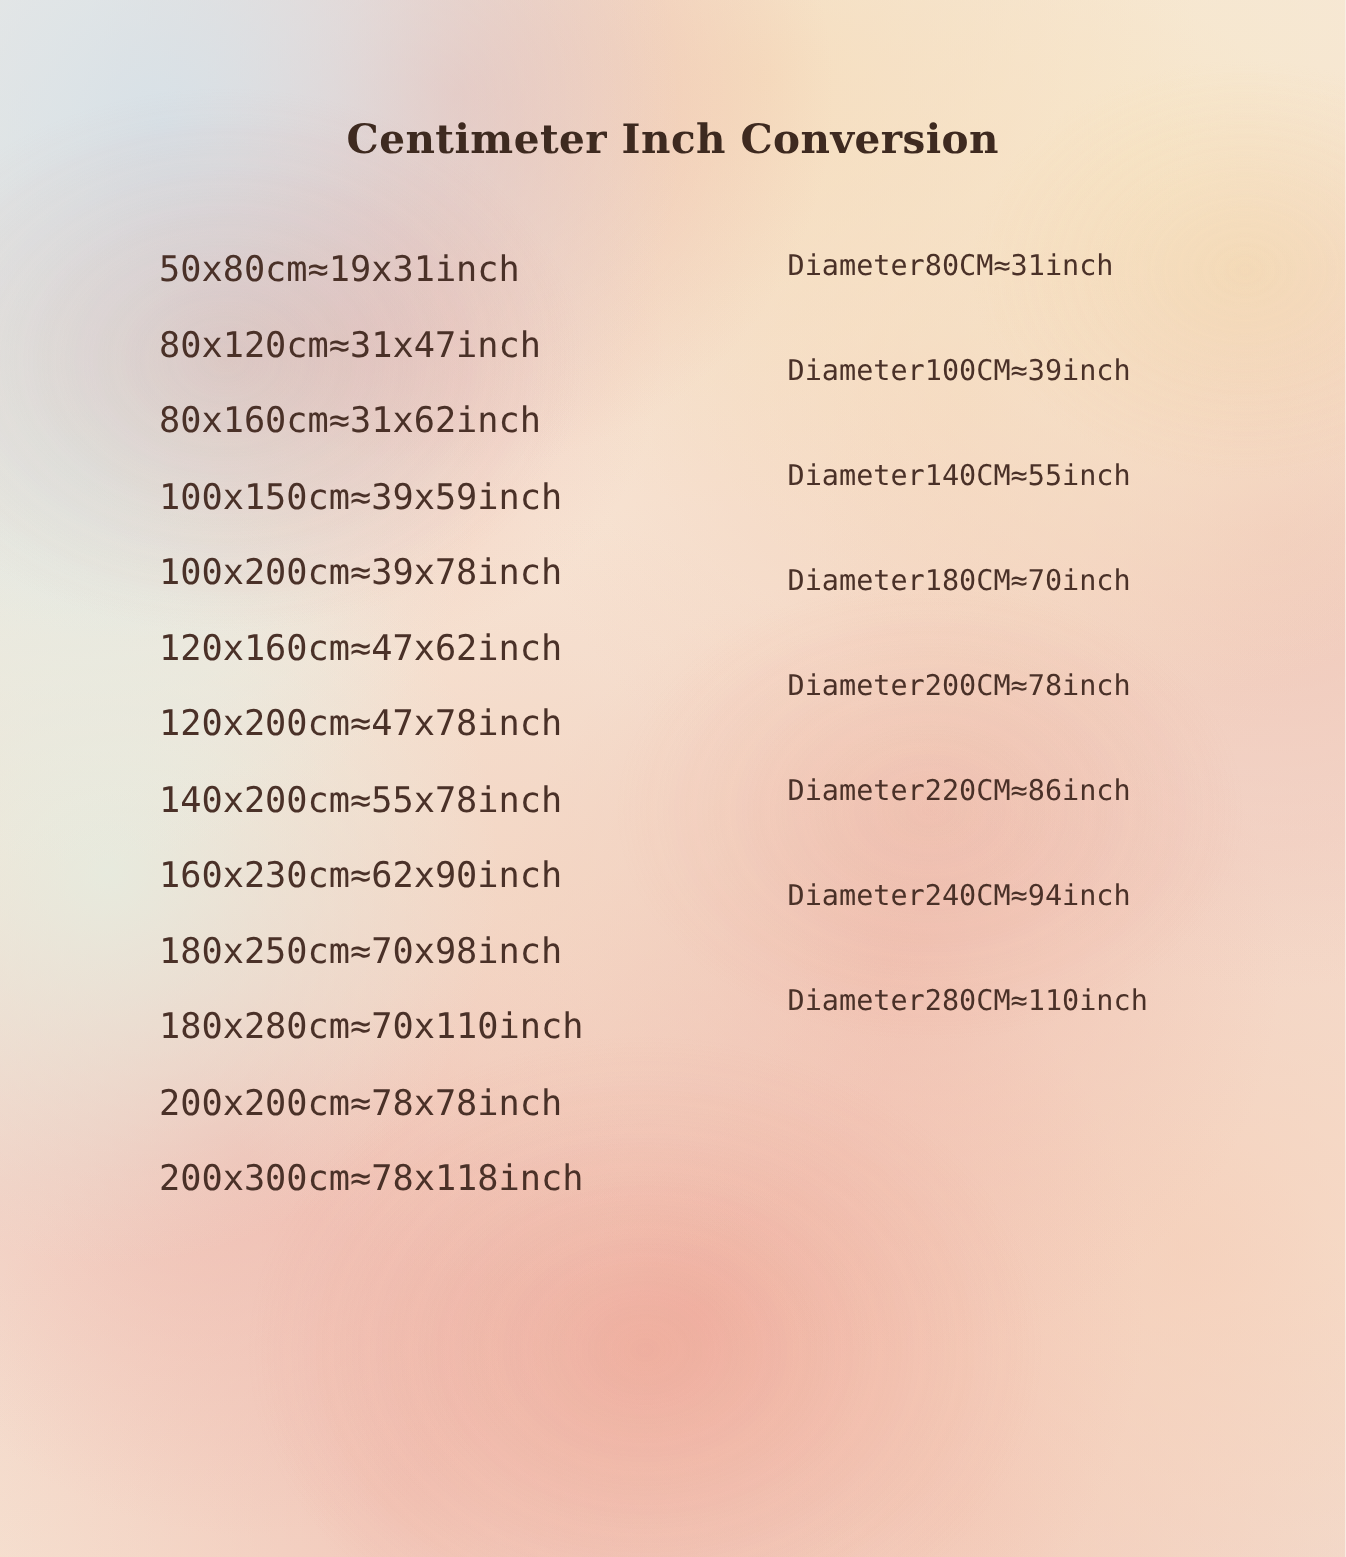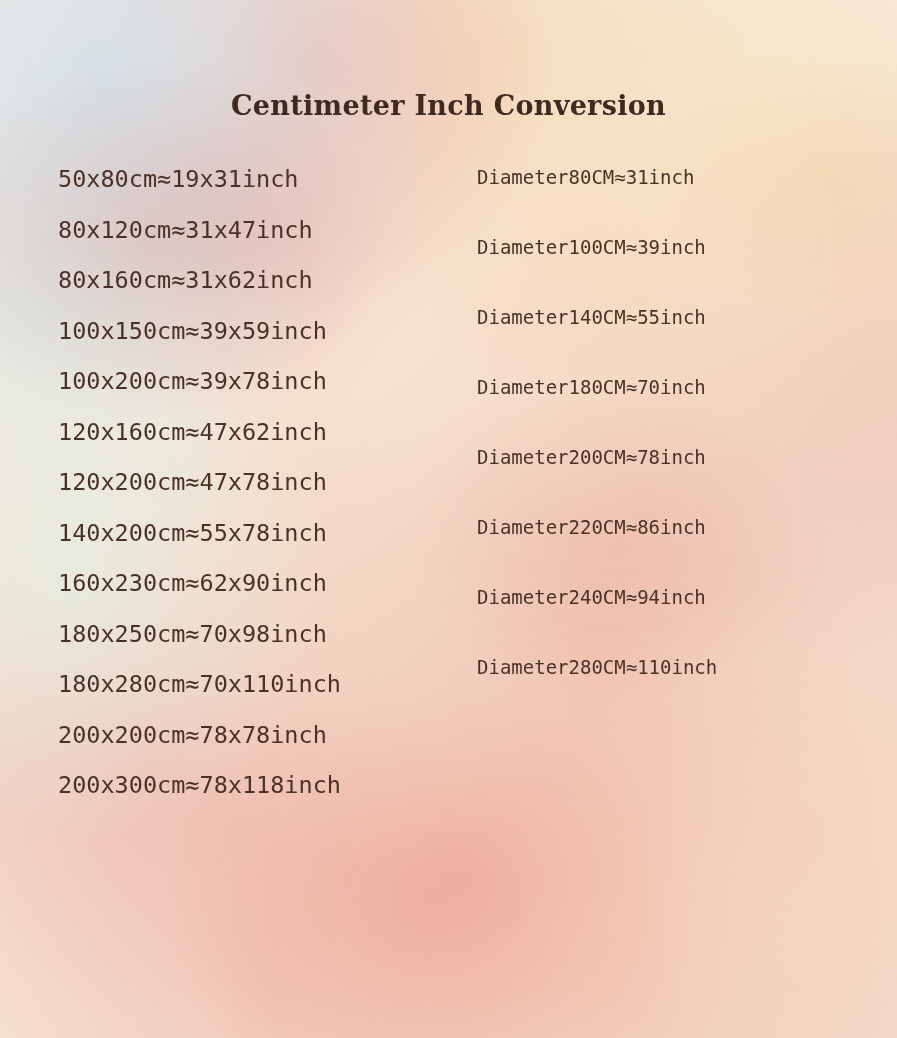--- a/index.html
+++ b/index.html
@@ -54,21 +54,21 @@
     opacity: 0.85;
   }
   .content {
     position: relative;
     z-index: 2;
     width: 100%;
     height: 100%;
   }
   .title {
     position: absolute;
-    top: 90px;
+    top: 78px;
     left: 0;
     width: 100%;
     text-align: center;
     font-family: "DejaVu Serif", serif;
     font-weight: bold;
     font-size: 27px;
     letter-spacing: 0.3px;
     color: #3e2a20;
   }
   .columns {
@@ -88,20 +88,21 @@
   .col-right {
     width: 442px;
     padding-left: 22px;
   }
   .entry {
     font-family: "DejaVu Sans Mono", monospace;
     font-size: 23.5px;
     color: #4a3128;
     line-height: 1.0;
     white-space: nowrap;
+    margin-left: 48px;
   }
   .col-left .entry { margin-bottom: 27px; }
   .col-right .entry { margin-bottom: 51px; font-size: 19px; }
   .col-right .entry:last-child { margin-bottom: 0; }
   .col-left .entry:last-child { margin-bottom: 0; }
 </style>
 </head>
 <body>
 
 <div class="page">

